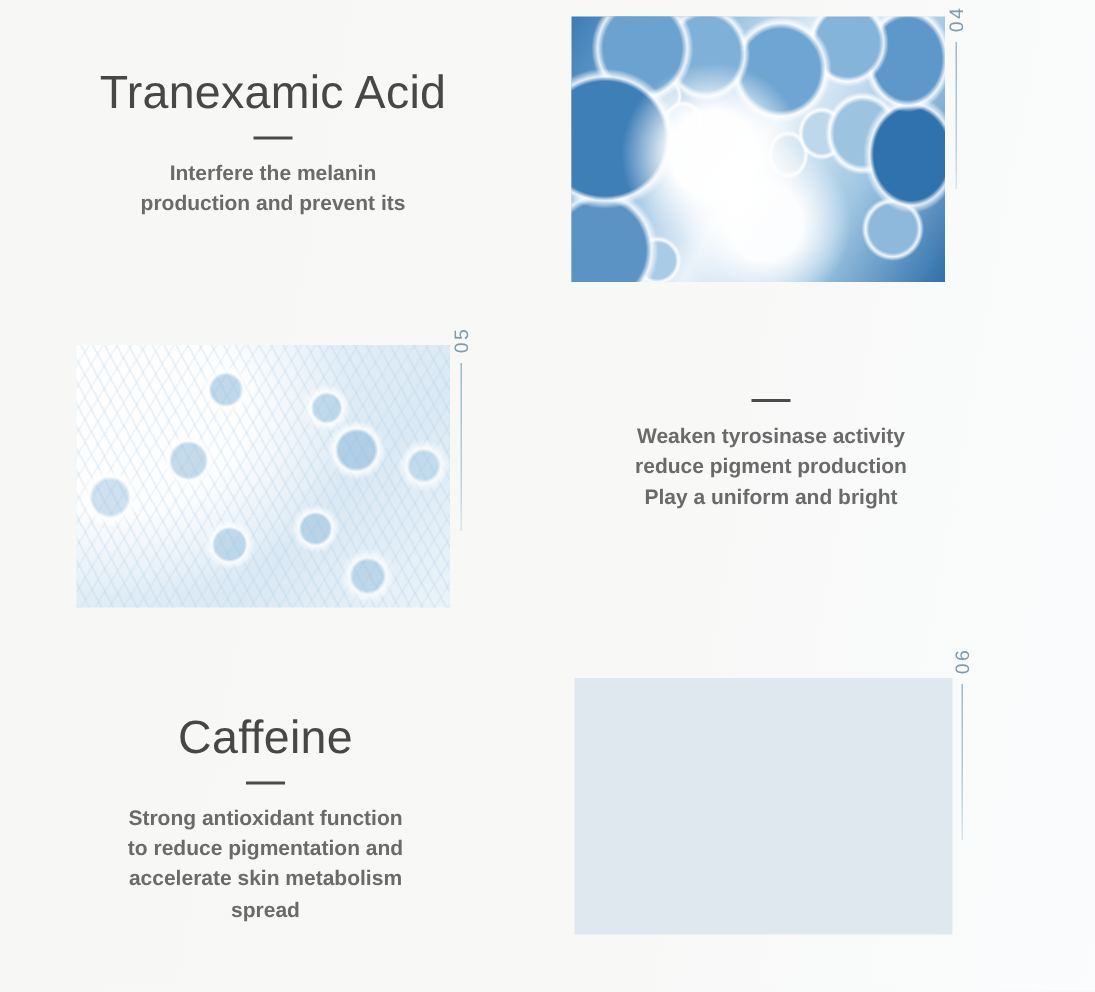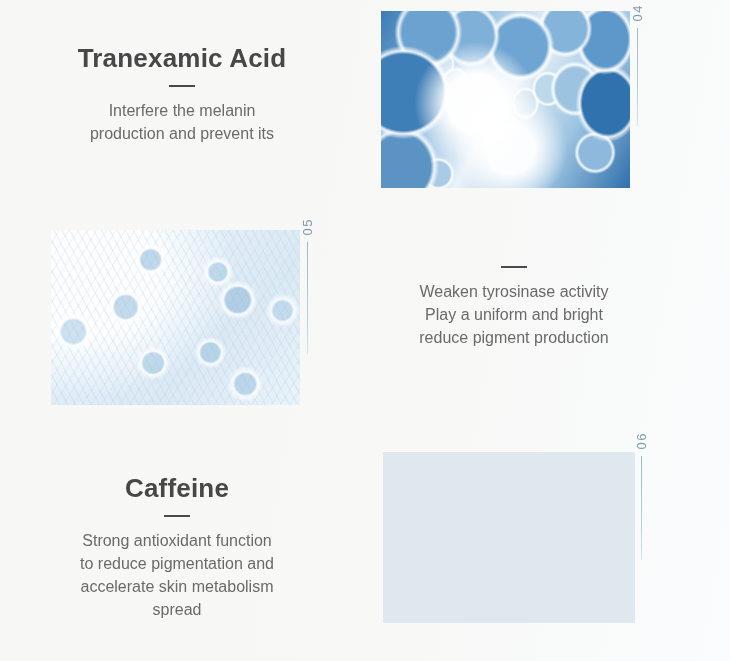--- a/index.html
+++ b/index.html
@@ -24,36 +24,36 @@
     background: linear-gradient(100deg, #f7f7f6 0%, #f8f8f7 62%, #fafcfd 100%);
   }
 
   
   .blk { position: absolute; }
 
   
   .txt { text-align: center; }
   .txt .title {
     color: #474747;
-    font-size: 26px;
-    font-weight: 700;
+    font-size: 31px;
+    font-weight: 400;
     letter-spacing: .2px;
     line-height: 1.15;
     white-space: nowrap;
   }
   .txt .rule {
     width: 26px;
     height: 2px;
     background: #4a4a4a;
     margin: 11px auto 12px auto;
   }
   .txt .desc {
     color: #6a6a6a;
-    font-size: 16px;
-    font-weight: 400;
+    font-size: 14px;
+    font-weight: 700;
     line-height: 1.45;
   }
   .txt .desc span { display: block; white-space: nowrap; }
 
   
   .photo {
     position: absolute;
     overflow: hidden;
     background: #dfe8ef;
   }
@@ -169,22 +169,22 @@
 
   <div class="marker" style="left:296px; top:218px;">
     <span class="num">05</span>
     <div class="stem" style="height:112px;"></div>
   </div>
 
   <div class="blk txt" style="left:383px; top:255px; width:262px;">
     <div class="rule"></div>
     <div class="desc">
       <span>Weaken tyrosinase activity</span>
+      <span>reduce pigment production</span>
       <span>Play a uniform and bright</span>
-      <span>reduce pigment production</span>
     </div>
   </div>
 
   <div class="blk txt" style="left:44px; top:474px; width:266px;">
     <div class="title">Caffeine</div>
     <div class="rule"></div>
     <div class="desc">
       <span>Strong antioxidant function</span>
       <span>to reduce pigmentation and</span>
       <span>accelerate skin metabolism</span>

